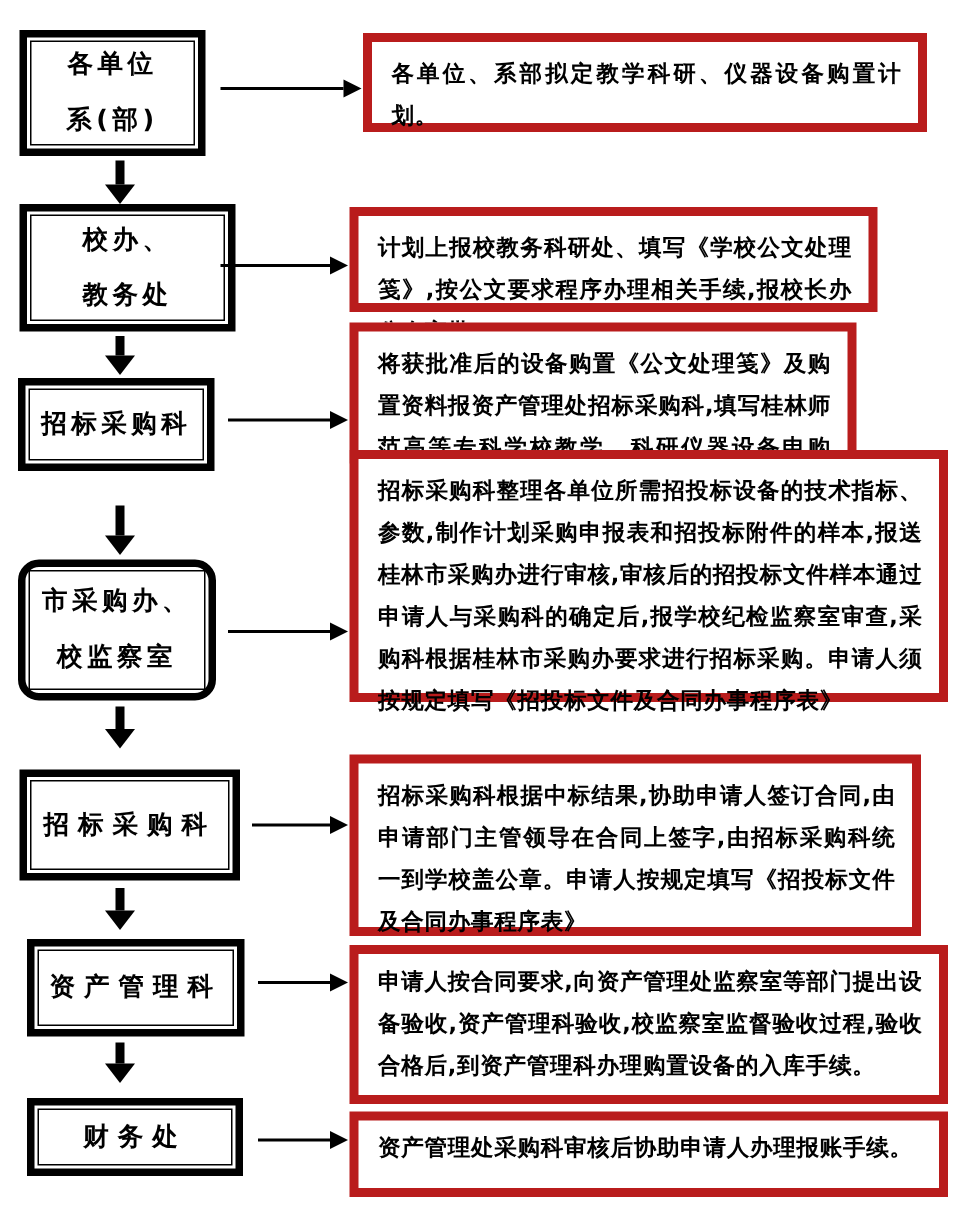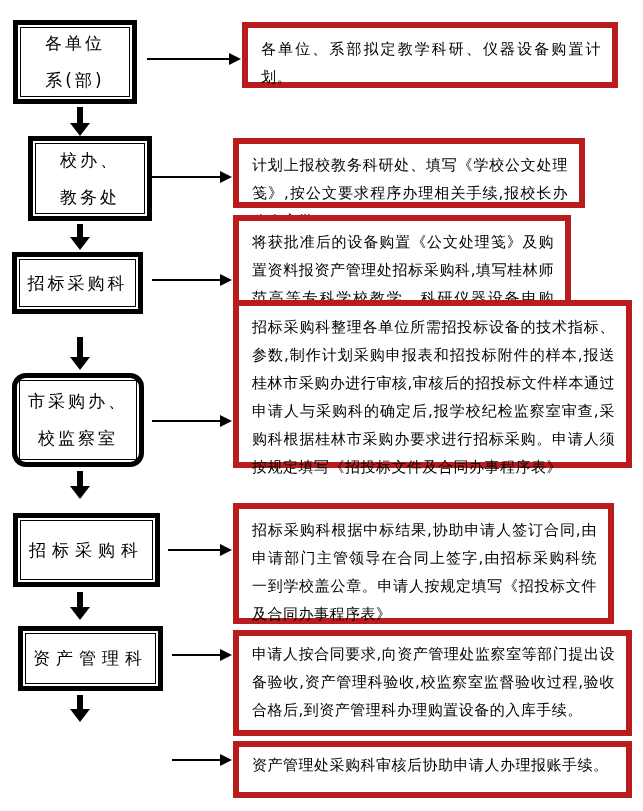--- a/index.html
+++ b/index.html
@@ -8,20 +8,21 @@
     background: #ffffff;
     font-family: "DejaVu Sans", sans-serif;
   }
   .canvas {
     position: relative;
     width: 643px;
     height: 811px;
     background: #ffffff;
     overflow: hidden;
     color: #000000;
+    font-weight: bold;
   }
   
   .dept {
     position: absolute;
     box-sizing: border-box;
     border: 5px solid #000000;
     background: #ffffff;
   }
   .dept-inner {
     position: absolute;
@@ -97,21 +98,21 @@
 </head>
 <body>
 
 <div class="canvas">
 
   <div class="dept" style="left:13px;top:20px;width:124px;height:84px;">
     <div class="dept-inner">各单位
 系(部)</div>
   </div>
 
-  <div class="dept" style="left:28px;top:136px;width:124px;height:85px;">
+  <div class="dept" style="left:13px;top:136px;width:144px;height:85px;">
     <div class="dept-inner">校办、
 教务处</div>
   </div>
 
   <div class="dept" style="left:12px;top:252px;width:131px;height:62px;">
     <div class="dept-inner">招标采购科</div>
   </div>
 
   <div class="dept" style="left:12px;top:373px;width:132px;height:94px;border-radius:14px;">
     <div class="dept-inner">市采购办、
@@ -119,20 +120,23 @@
   </div>
 
   <div class="dept" style="left:13px;top:513px;width:147px;height:74px;">
     <div class="dept-inner wide">招标采购科</div>
   </div>
 
   <div class="dept" style="left:18px;top:626px;width:145px;height:65px;">
     <div class="dept-inner wide">资产管理科</div>
   </div>
 
+  <div class="dept" style="left:18px;top:732px;width:144px;height:52px;">
+    <div class="dept-inner wide">财务处</div>
+  </div>
 
   <div class="varrow" style="left:70px;top:107px;height:29px;">
     <div class="vshaft"></div>
     <div class="vhead"></div>
   </div>
   <div class="varrow" style="left:70px;top:224px;height:26px;">
     <div class="vshaft"></div>
     <div class="vhead"></div>
   </div>
   <div class="varrow" style="left:70px;top:337px;height:33px;">

